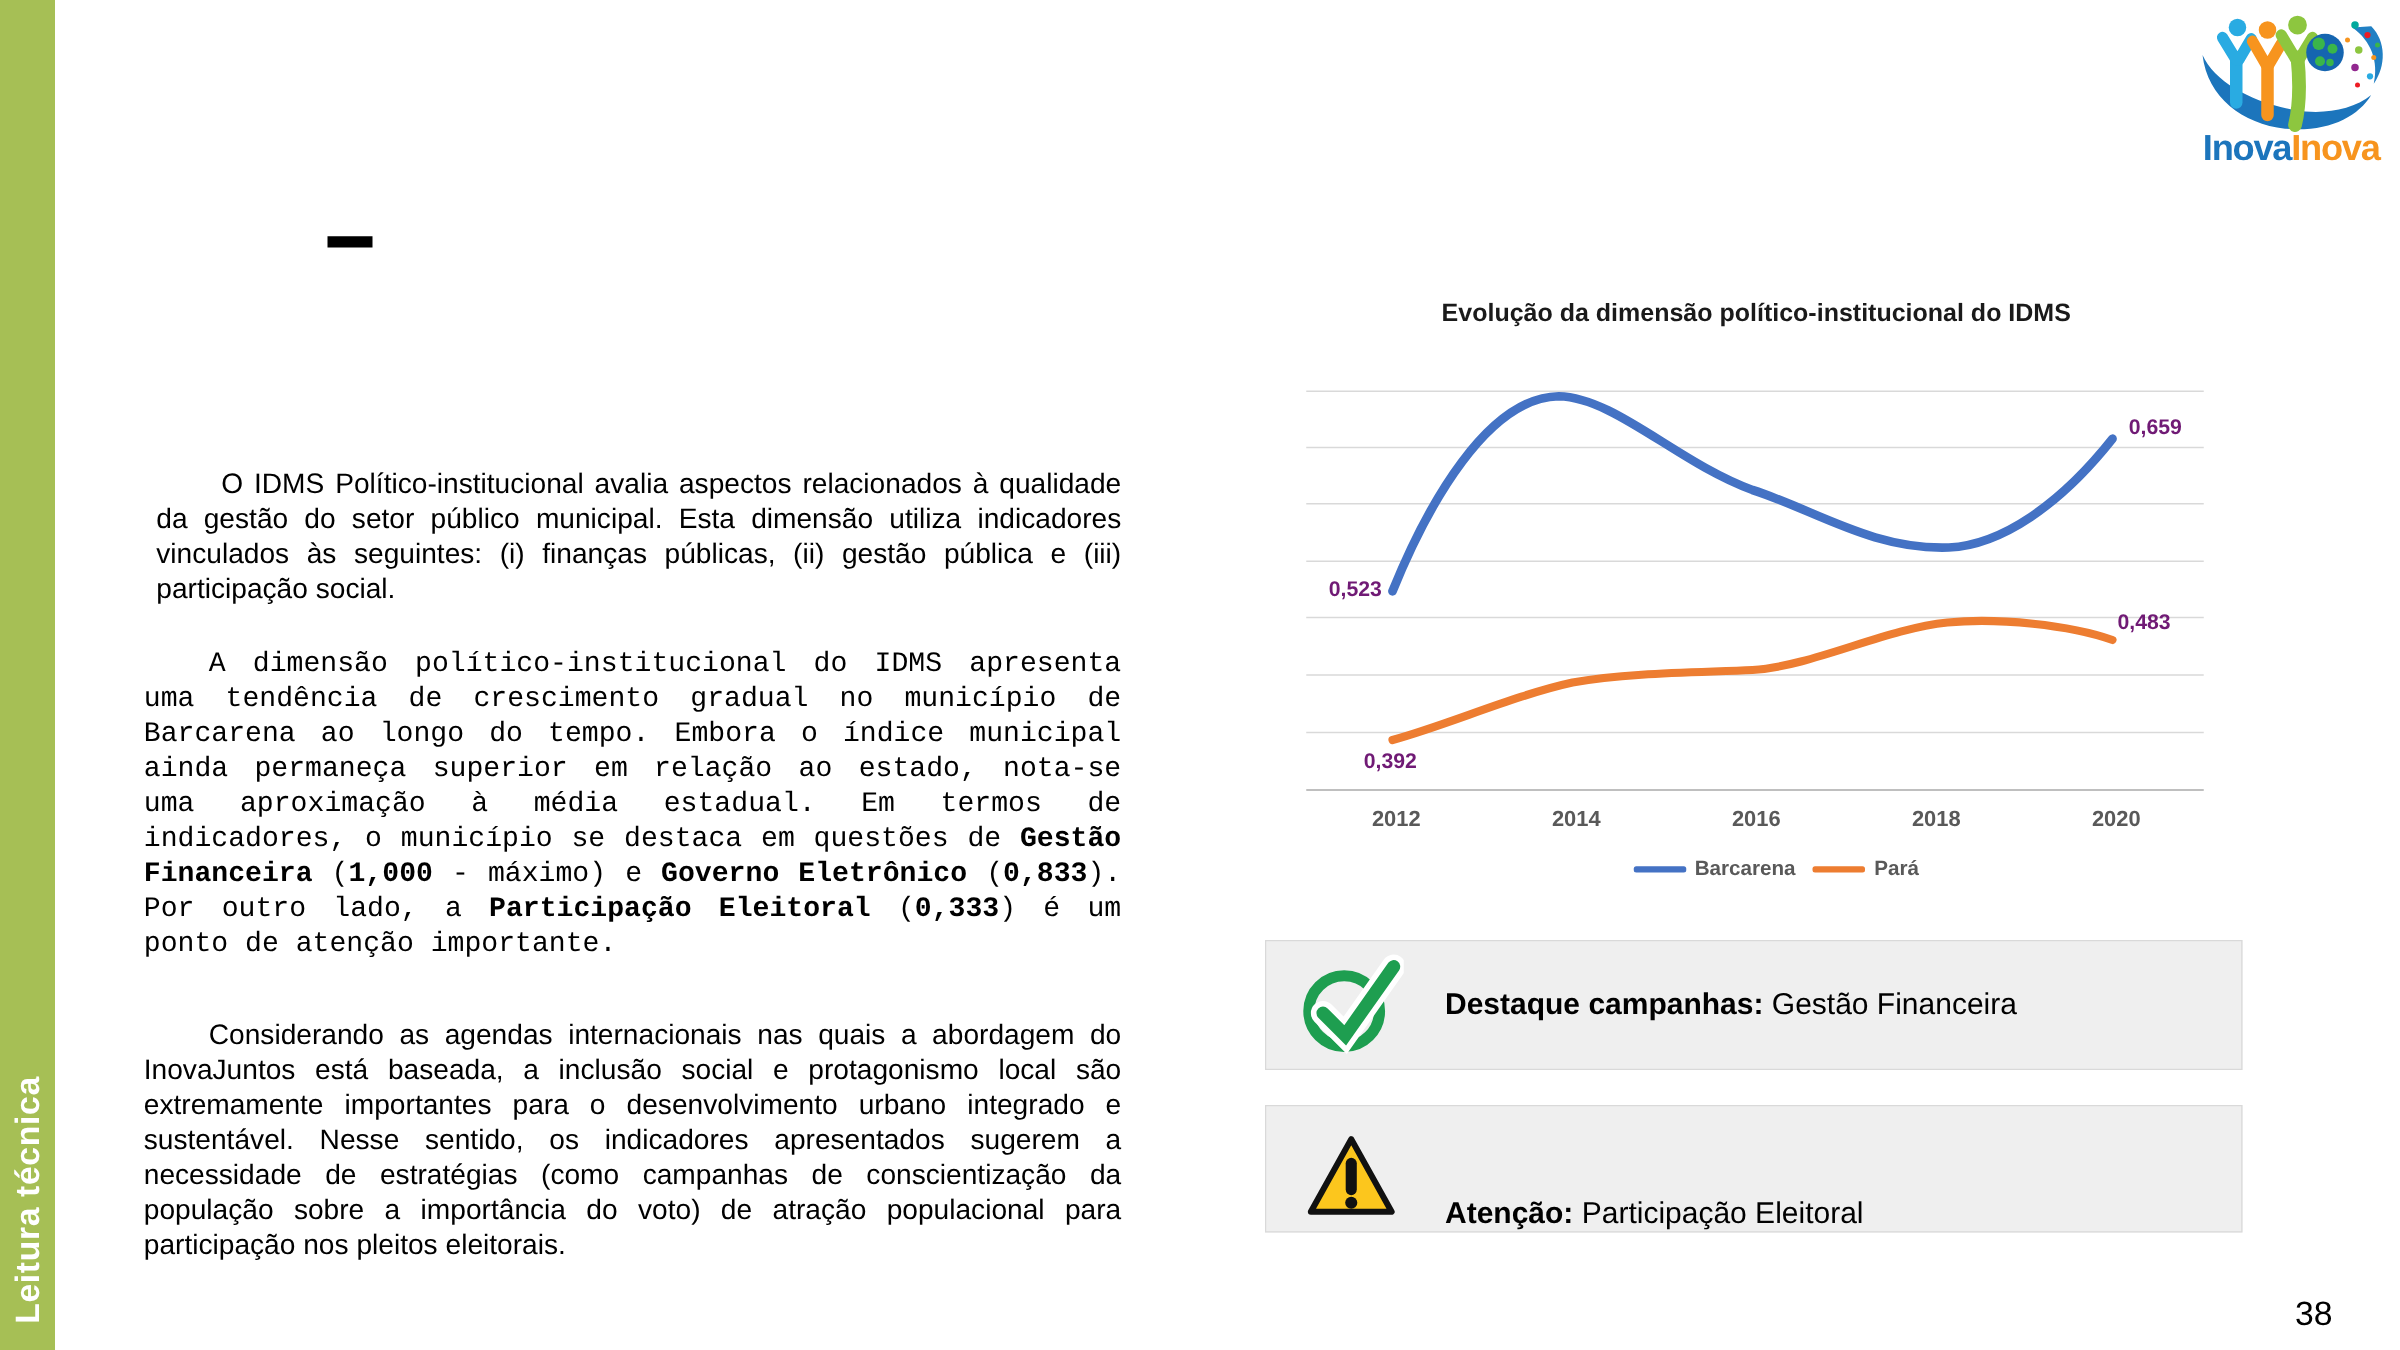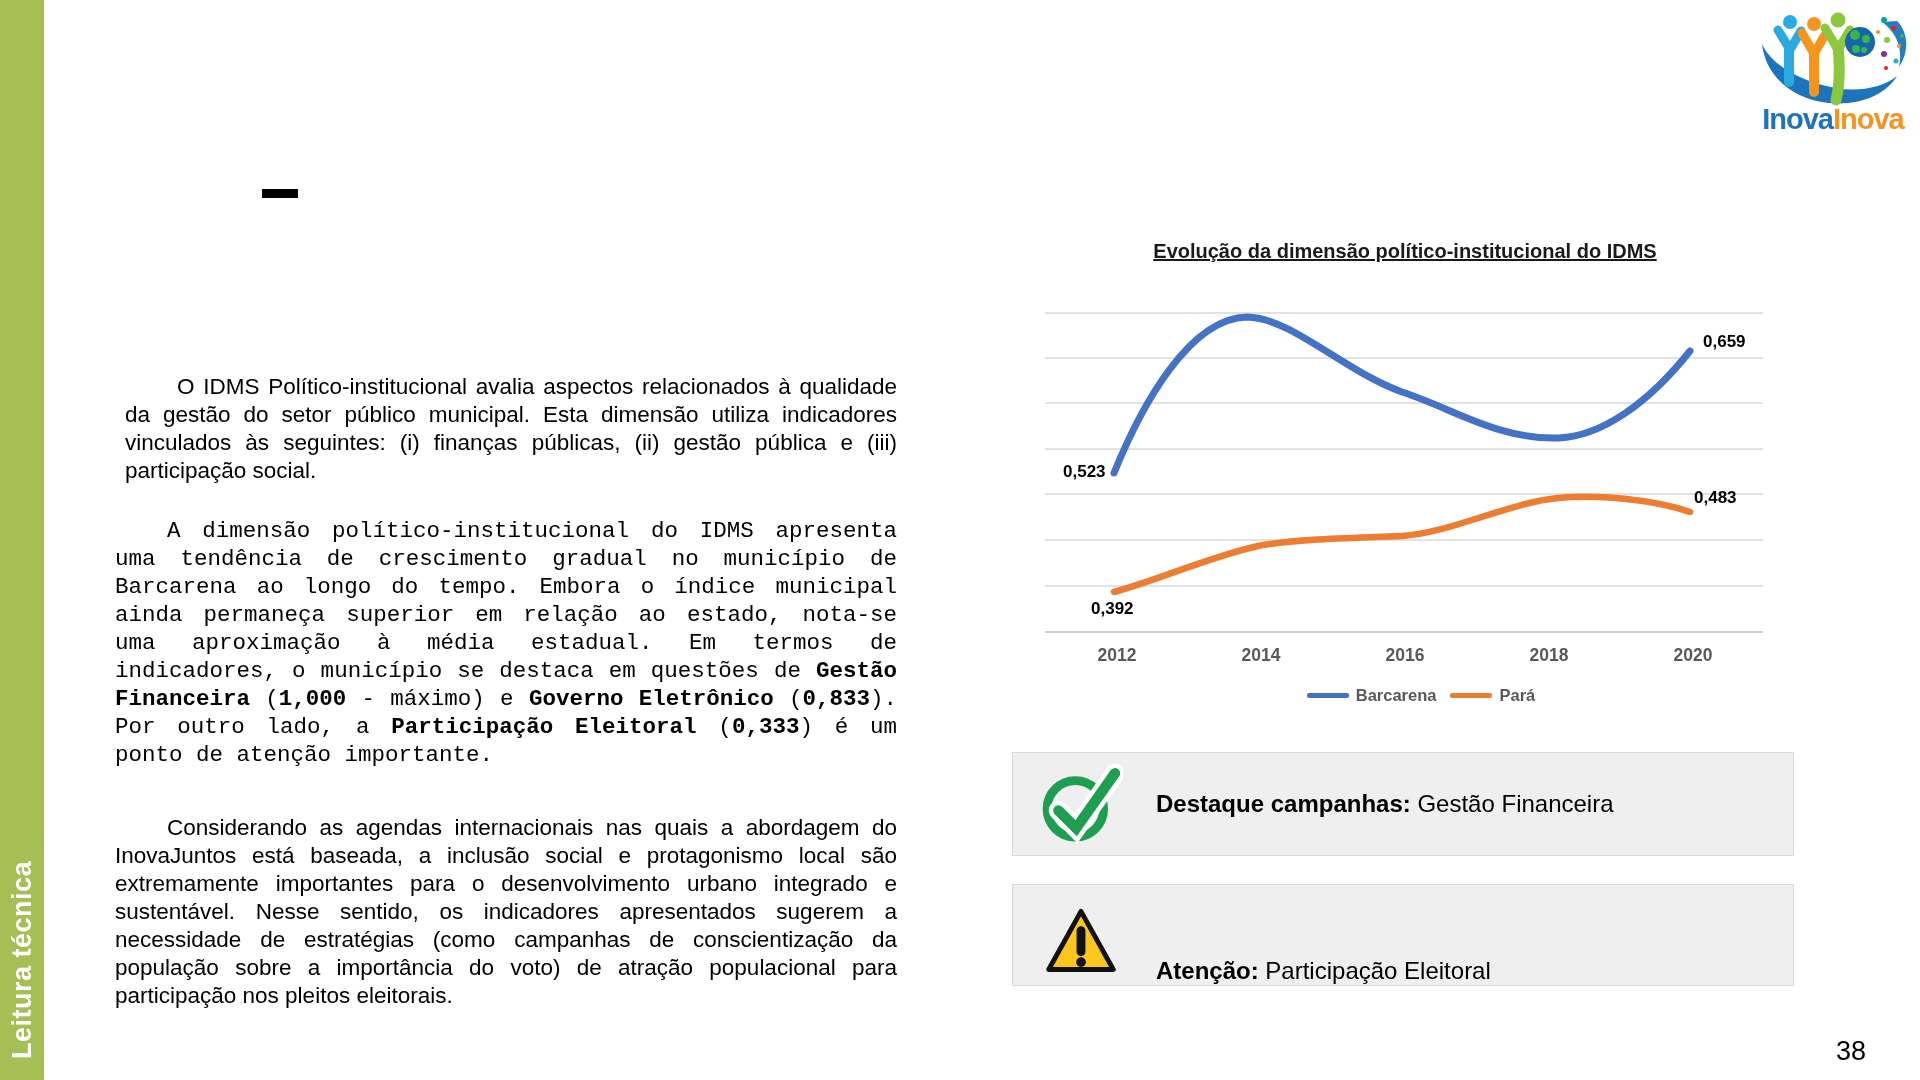--- a/index.html
+++ b/index.html
@@ -47,25 +47,25 @@
   .text-col p.p2 { margin-bottom: 45px; font-family: Liberation Mono, monospace; }
   .text-col b { font-weight: bold; }
 
   
   .chart {
     position: absolute; left: 1020px; top: 236px;
     width: 770px; height: 478px;
   }
   .chart-title {
     position: absolute; left: 0; top: 4px; width: 100%;
-    text-align: center; font-weight: bold; font-size: 20px; color: #1a1a1a; text-decoration: underline;
+    text-align: center; font-weight: bold; font-size: 20px; color: #1a1a1a;
   }
   .chart svg.plot { position: absolute; left: 0; top: 40px; }
   .dlabel {
-    position: absolute; font-weight: bold; font-size: 17px; color: #000000;
+    position: absolute; font-weight: bold; font-size: 17px; color: #701a75;
     white-space: nowrap;
   }
   .dl-b2012 { left: 43px;  top: 226px; }
   .dl-b2020 { left: 683px; top: 96px; }
   .dl-p2012 { left: 71px;  top: 363px; }
   .dl-p2020 { left: 674px; top: 252px; }
   .xlabels { position: absolute; left: 0; top: 409px; width: 770px; height: 24px; }
   .xlabel {
     position: absolute; width: 60px; text-align: center;
     font-size: 17.5px; font-weight: bold; color: #595959;

